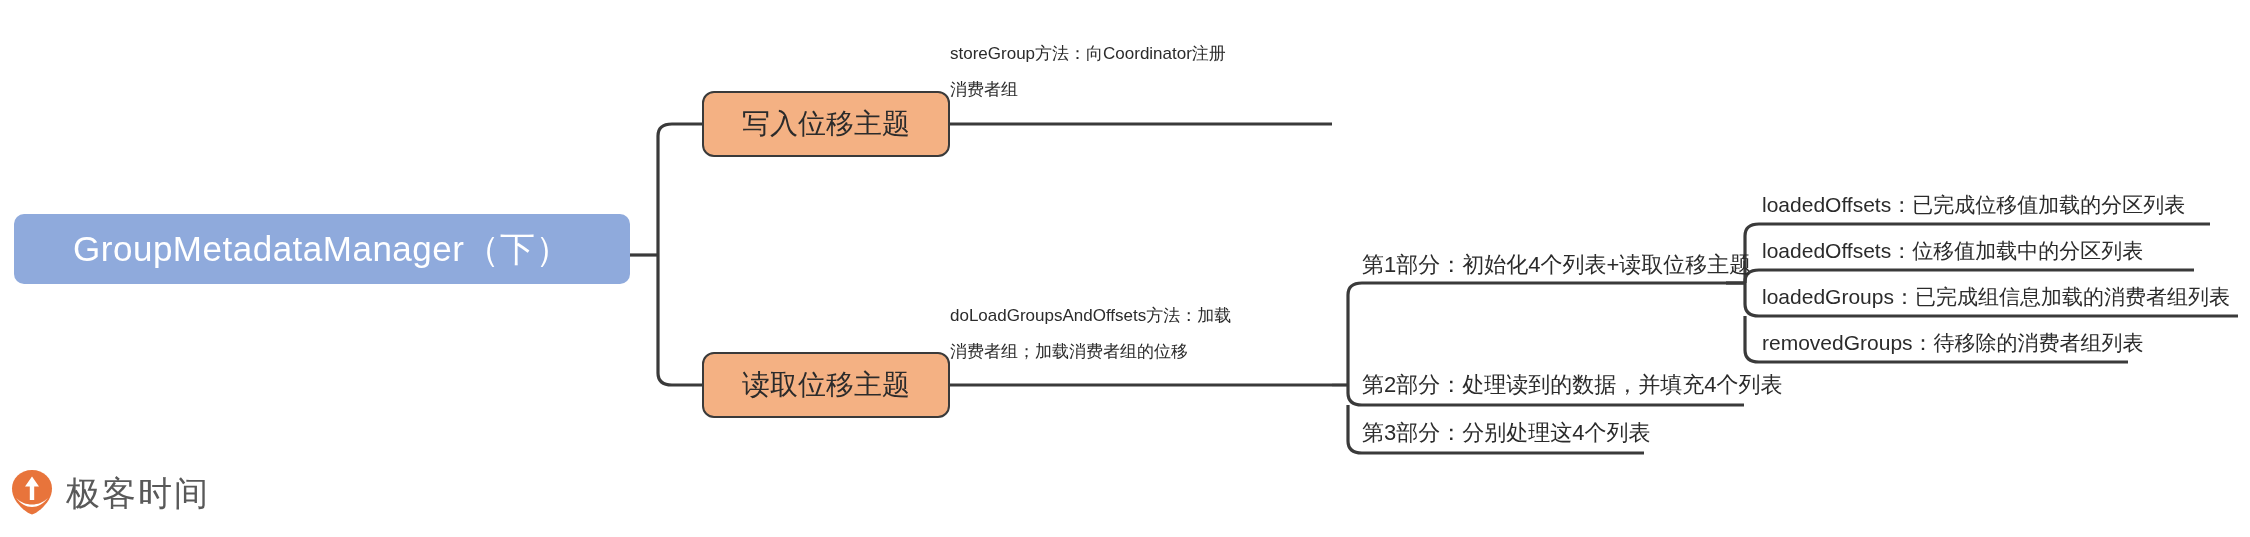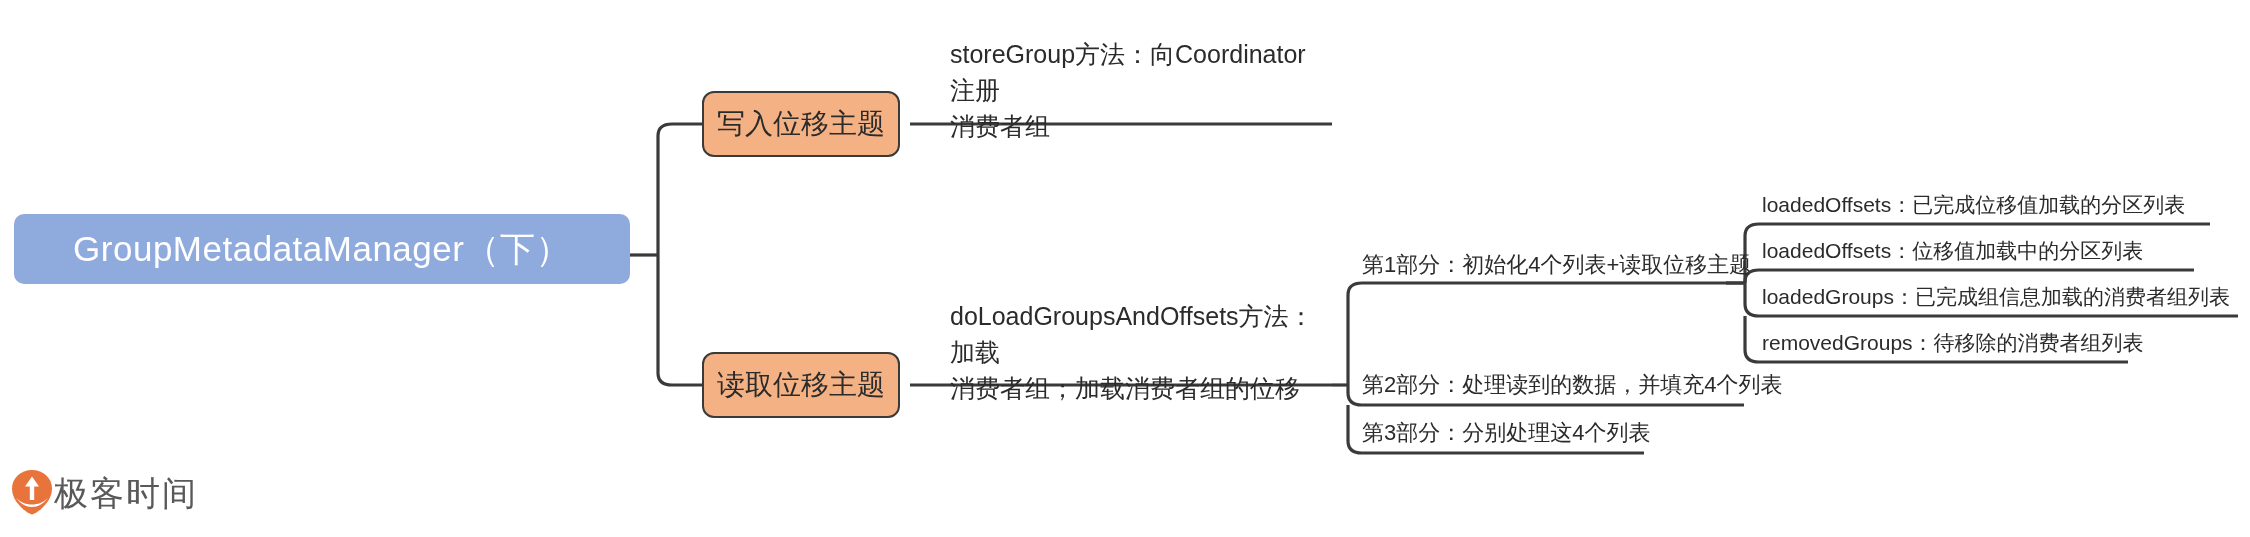--- a/index.html
+++ b/index.html
@@ -50,21 +50,21 @@
   .root-node .label {
     color: #ffffff;
     font-size: 35px;
     letter-spacing: 0.5px;
     white-space: nowrap;
   }
 
   
   .branch-node {
     position: absolute;
-    width: 198px;
+    width: 248px;
     height: 66px;
     background: #F4B183;
     border: 2.5px solid #3A3A3A;
     border-radius: 12px;
     display: flex;
     align-items: center;
     justify-content: center;
     box-sizing: border-box;
   }
   .branch-node .label {
@@ -82,21 +82,21 @@
     color: #2b2b2b;
     padding: 0 10px 4px 10px;
   }
   .text-node .label {
     display: block;
     white-space: pre-line;
   }
 
   
   .desc-node .label {
-    font-size: 25px;
+    font-size: 17px;
     line-height: 36px;
   }
   #desc-store-group {
     left: 940px;
     top: 36px;
     width: 392px;
   }
   #desc-do-load {
     left: 940px;
     top: 298px;
@@ -124,20 +124,21 @@
   #leaf-loaded-groups    { left: 1752px; top: 282px; text-align: center; }
   #leaf-removed-groups   { left: 1752px; top: 328px; }
 
   
   #watermark {
     position: absolute;
     left: 10px;
     top: 468px;
     display: flex;
     align-items: center;
+    gap: 12px;
   }
   #watermark .wm-text {
     font-size: 34px;
     color: #595959;
     letter-spacing: 2px;
     font-weight: 500;
   }
 </style>
 </head>
 <body>

